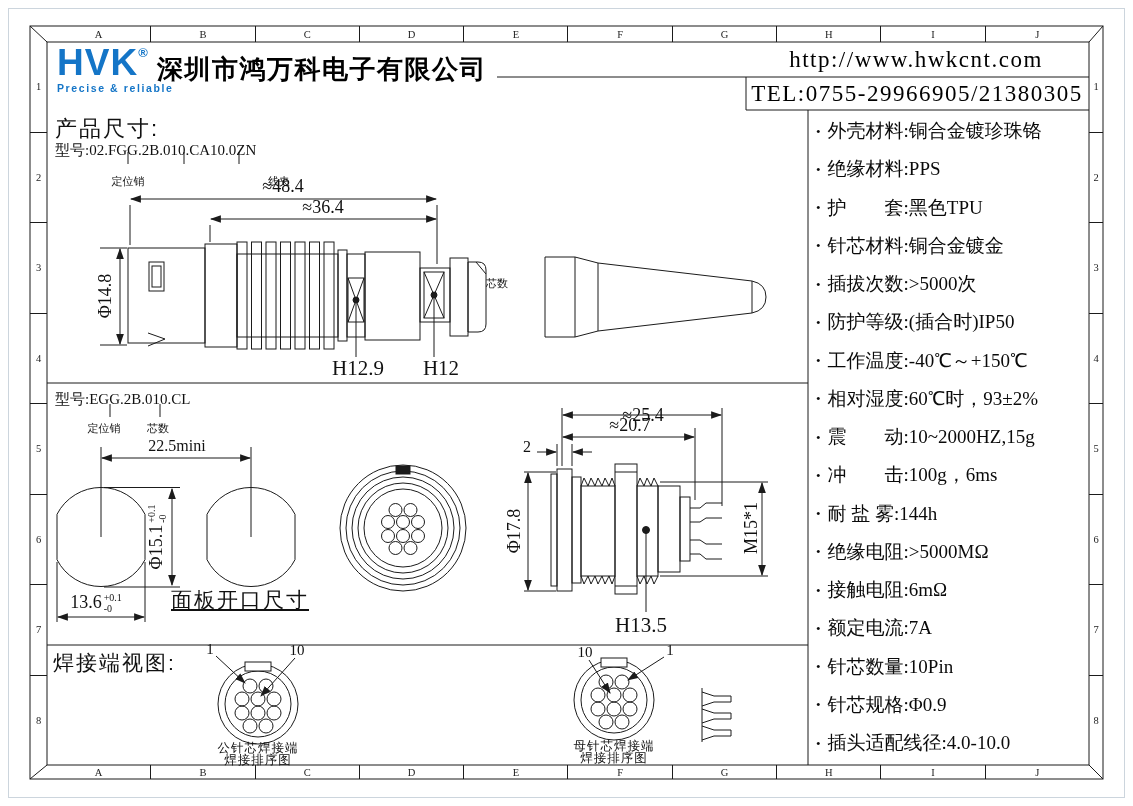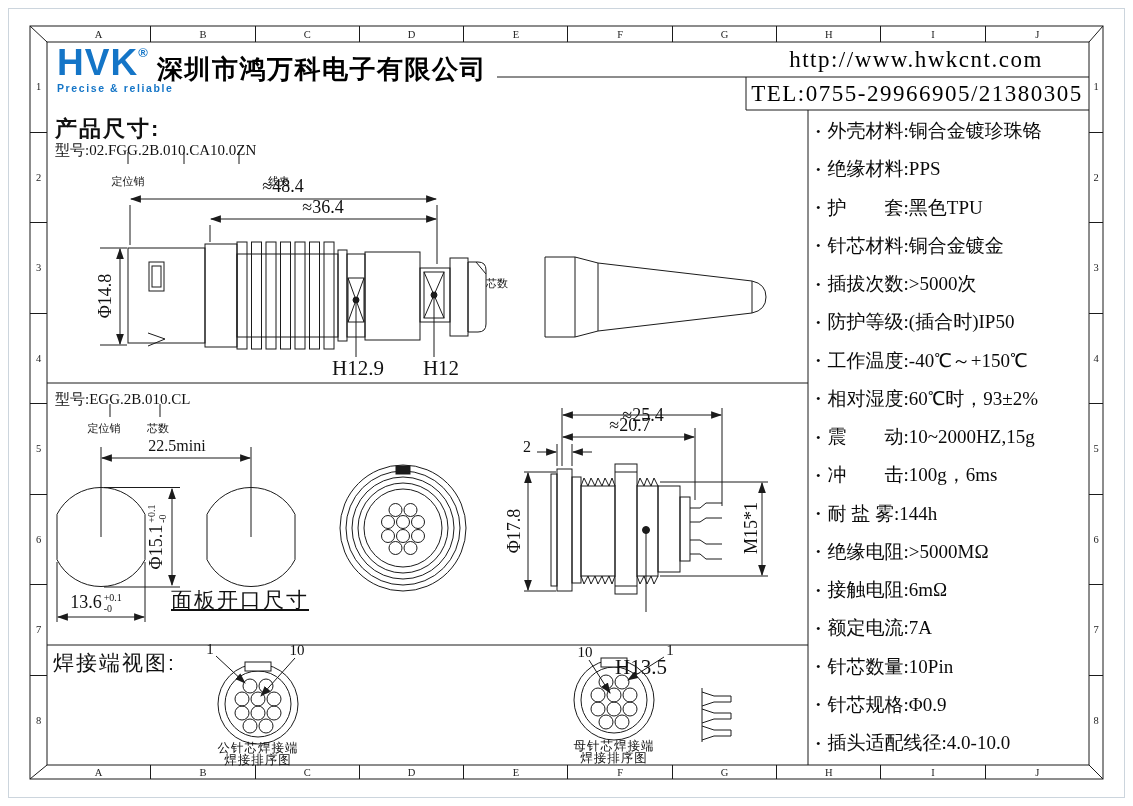--- a/index.html
+++ b/index.html
@@ -24,21 +24,21 @@
   #band-left .band-cell + .band-cell,#band-right .band-cell + .band-cell{border-top:1px solid #1b1b1b;}
 
   
   .logo-main{font-size:37px;font-weight:800;color:#1475c7;letter-spacing:1px;line-height:1;}
   .logo-reg{font-size:13px;color:#1475c7;font-weight:700;vertical-align:18px;}
   .logo-tag{font-size:10.5px;font-weight:700;color:#1475c7;letter-spacing:1.6px;margin-top:1px;}
   .company{font-size:26px;font-weight:700;letter-spacing:1.5px;color:#000;}
   .url,.tel{font-family:"Liberation Serif",serif;font-size:23px;letter-spacing:1.5px;color:#000;}
 
   
-  .sec-title{font-size:22px;letter-spacing:2px;font-weight:700;}
+  .sec-title{font-size:22px;letter-spacing:2px;font-weight:400;}
   .model{font-size:15px;font-family:"Liberation Serif",serif;}
   .cn15{font-size:11px;}
   .dim{font-family:"Liberation Serif",serif;font-size:18px;}
   .dim16{font-family:"Liberation Serif",serif;font-size:16px;}
   .dimbig{font-family:"Liberation Serif",serif;font-size:21px;}
   .tol{display:inline-flex;flex-direction:column;font-size:10px;line-height:1.05;
        font-family:"Liberation Serif",serif;margin-left:2px;vertical-align:middle;}
   .panel-caption{font-size:21px;letter-spacing:2px;font-weight:500;}
   .solder-title{font-size:21px;letter-spacing:2px;font-weight:500;}
   .caption13{font-size:12.5px;letter-spacing:1px;}
@@ -299,21 +299,21 @@
         <span>+0.1</span>
         <span>-0</span>
       </span>
   </div>
   <div class="t panel-caption" style="left:240px;top:600px;text-decoration:underline;">面板开口尺寸</div>
   <div class="t dim" style="left:643px;top:415px;">≈25.4</div>
   <div class="t dim" style="left:630px;top:425px;">≈20.7</div>
   <div class="t dim16" style="left:527px;top:447px;">2</div>
   <div class="t dim rot" style="left:514px;top:531px;">Φ17.8</div>
   <div class="t dim rot" style="left:751px;top:528px;">M15*1</div>
-  <div class="t dimbig" style="left:641px;top:625px;margin-top:42px;">H13.5</div>
+  <div class="t dimbig" style="left:641px;top:625px;">H13.5</div>
 
   <div class="tl solder-title" style="left:53px;top:649px;">焊接端视图:</div>
   <div class="t pinnum" style="left:210px;top:649px;">1</div>
   <div class="t pinnum" style="left:297px;top:650px;">10</div>
   <div class="t pinnum" style="left:585px;top:652px;">10</div>
   <div class="t pinnum" style="left:670px;top:650px;">1</div>
   <div class="t caption13" style="left:258px;top:748px;">公针芯焊接端</div>
   <div class="t caption13" style="left:258px;top:760px;">焊接排序图</div>
   <div class="t caption13" style="left:614px;top:746px;">母针芯焊接端</div>
   <div class="t caption13" style="left:614px;top:758px;">焊接排序图</div>

